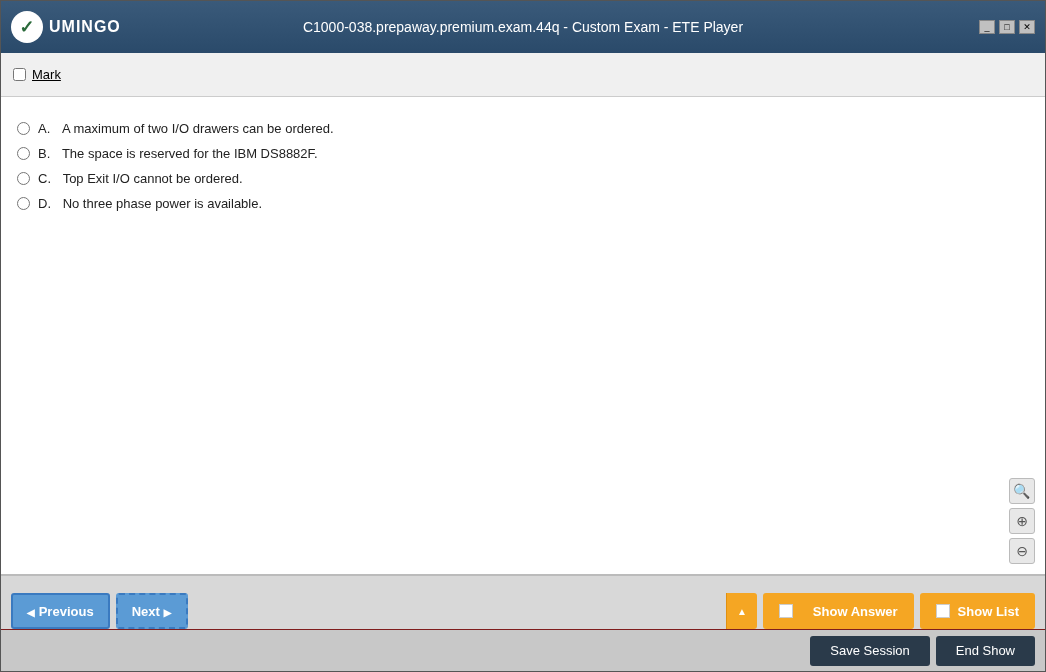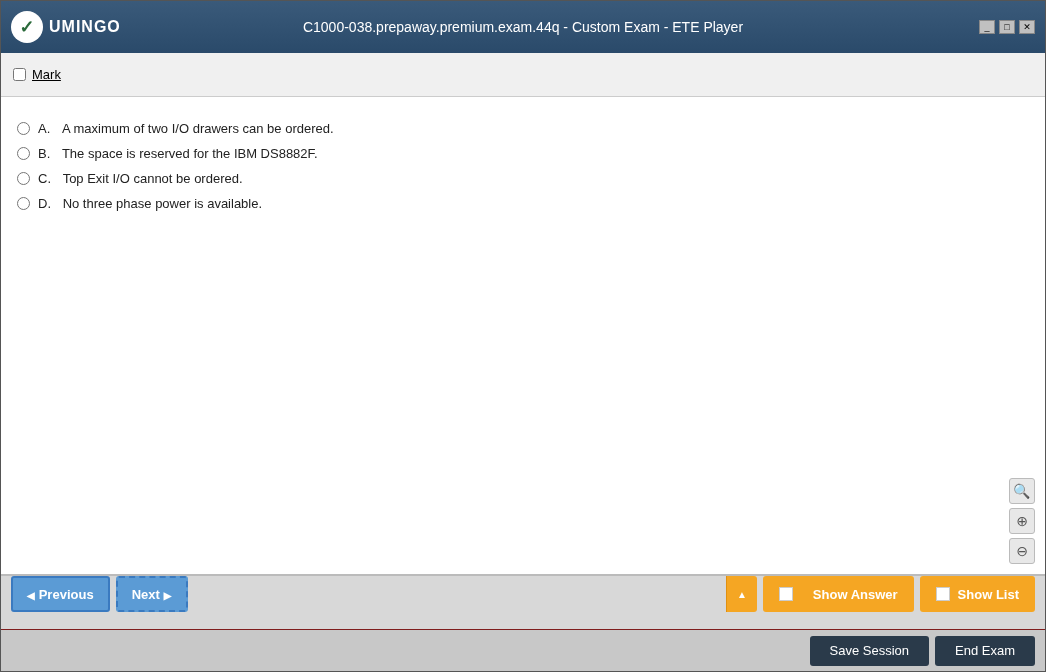--- a/index.html
+++ b/index.html
@@ -153,21 +153,21 @@
       font-size: 14px;
       color: #555;
     }
 
     
     .bottom-nav {
       background: #d8d8d8;
       border-top: 2px solid #bbb;
       height: 55px;
       display: flex;
-      align-items: flex-start;
+      align-items: flex-end;
       padding: 0 10px;
       gap: 6px;
       flex-shrink: 0;
     }
     .nav-btn {
       height: 36px;
       border: none;
       cursor: pointer;
       font-size: 13px;
       font-weight: bold;
@@ -371,16 +371,16 @@
     </button>
 
     <button class="btn-show-list">
       <span class="btn-indicator"></span>
       <span>Show List</span>
     </button>
   </div>
 
   <div class="bottom-actions">
     <button class="btn-save-session">Save Session</button>
-    <button class="btn-end-exam">End Exam</button>
+    <button class="btn-end-exam">End Show</button>
   </div>
 
 </div>
 
 </body></html>

